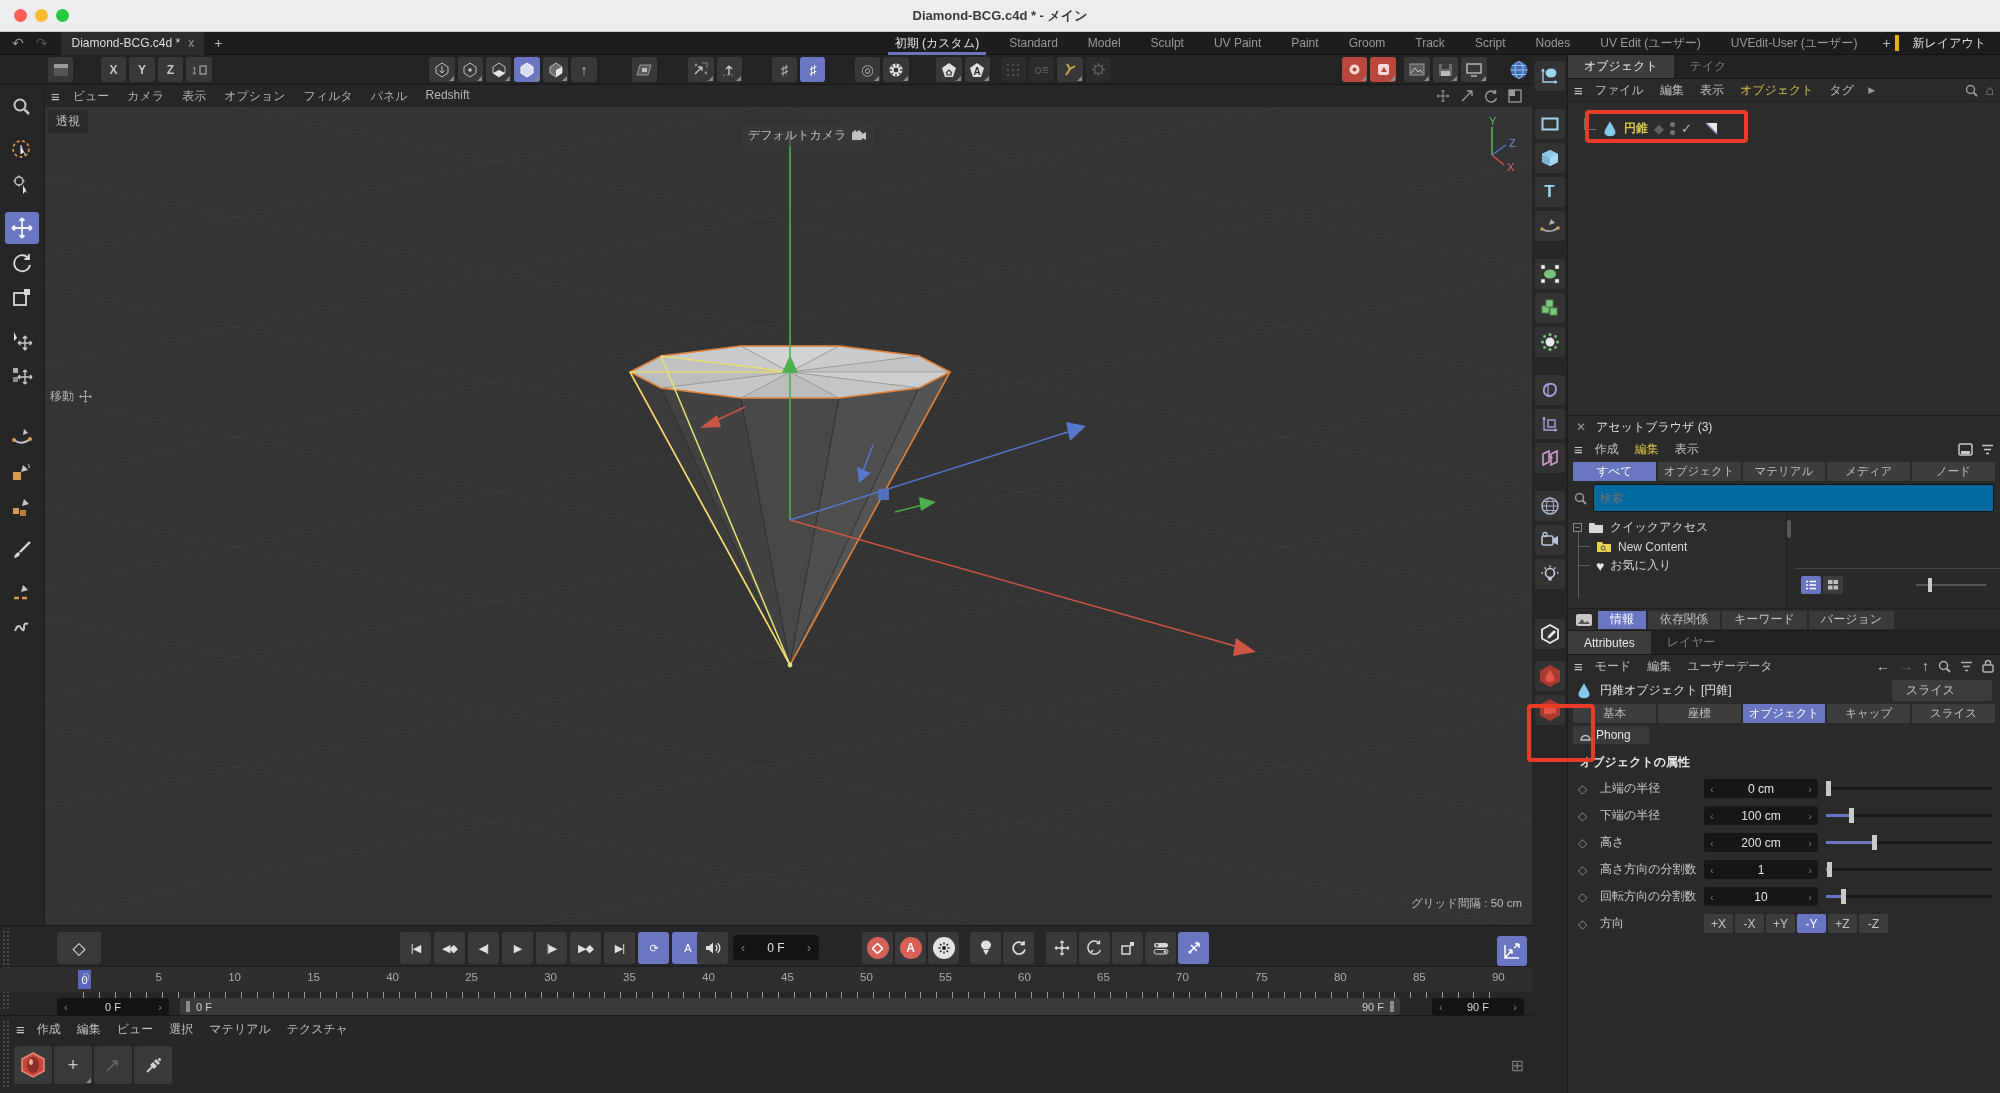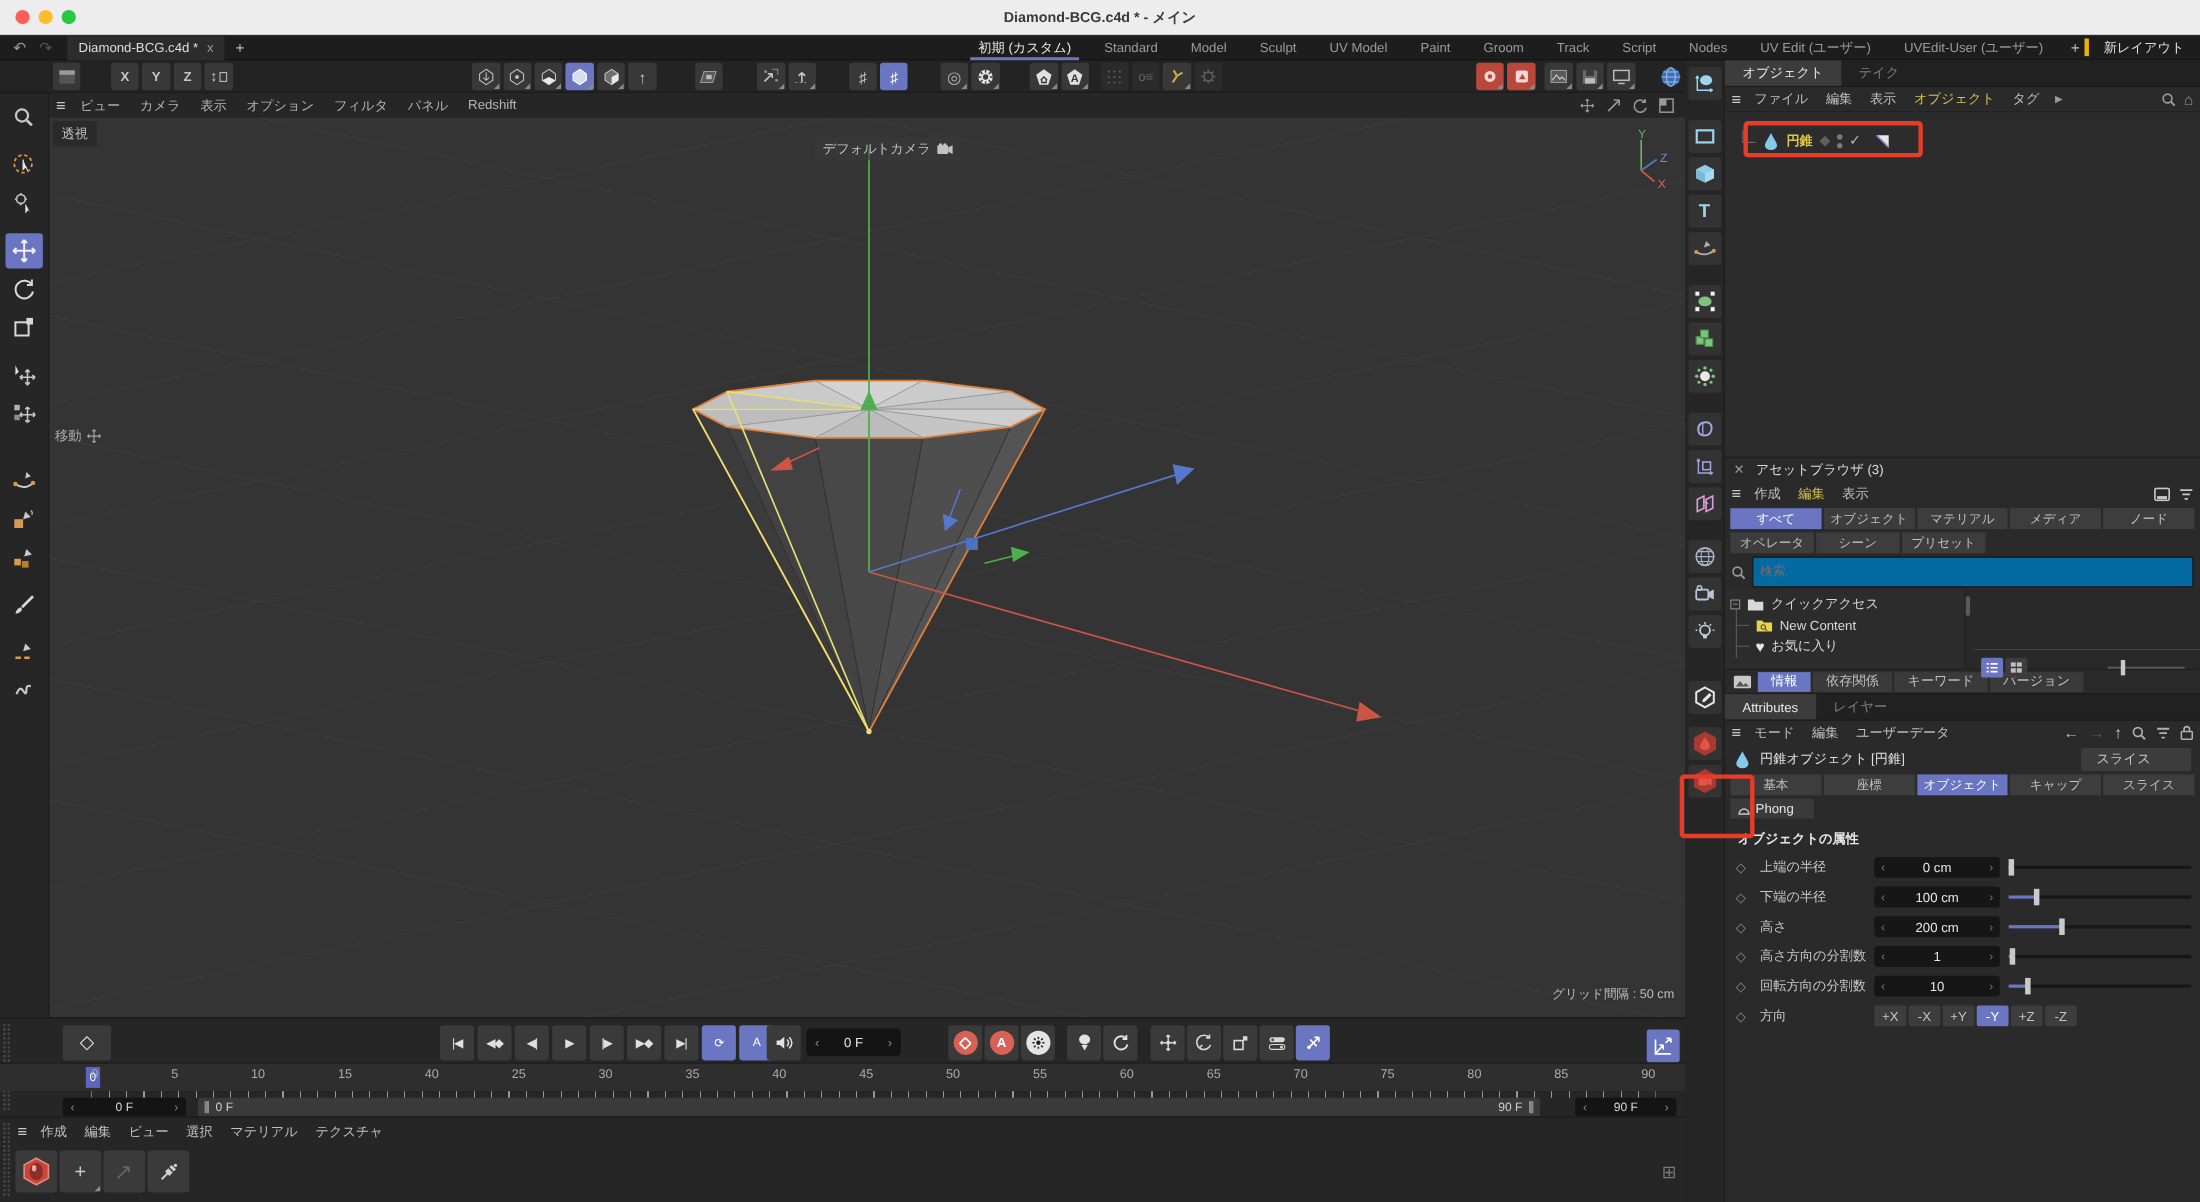--- a/index.html
+++ b/index.html
@@ -215,21 +215,21 @@
         <div class="layout-tab">
           <span>Standard</span>
         </div>
         <div class="layout-tab">
           <span>Model</span>
         </div>
         <div class="layout-tab">
           <span>Sculpt</span>
         </div>
         <div class="layout-tab">
-          <span>UV Model</span>
+          <span>UV Paint</span>
         </div>
         <div class="layout-tab">
           <span>Paint</span>
         </div>
         <div class="layout-tab">
           <span>Groom</span>
         </div>
         <div class="layout-tab">
           <span>Track</span>
         </div>
@@ -896,32 +896,20 @@
             <div class="ab-ftab">
               <span>マテリアル</span>
             </div>
             <div class="ab-ftab">
               <span>メディア</span>
             </div>
             <div class="ab-ftab">
               <span>ノード</span>
             </div>
           </div>
-        <div class="ab-filters short">
-
-        <div class="ab-ftab">
-              <span>オペレータ</span>
-            </div>
-            <div class="ab-ftab">
-              <span>シーン</span>
-            </div>
-            <div class="ab-ftab">
-              <span>プリセット</span>
-            </div>
-          </div>
         <div class="ab-search">
           <span>
               <svg width="13" height="13" viewBox="0 0 13 13">
                 <circle cx="5.5" cy="5.5" r="4" fill="none" stroke="#9a9a9a" stroke-width="1.5"></circle>
                 <path d="M8.5 8.5 L12 12" stroke="#9a9a9a" stroke-width="1.8"></path>
               </svg>
             </span>
           <input type="text" placeholder="検索" style="">
         </div>
         <div class="ab-body">

